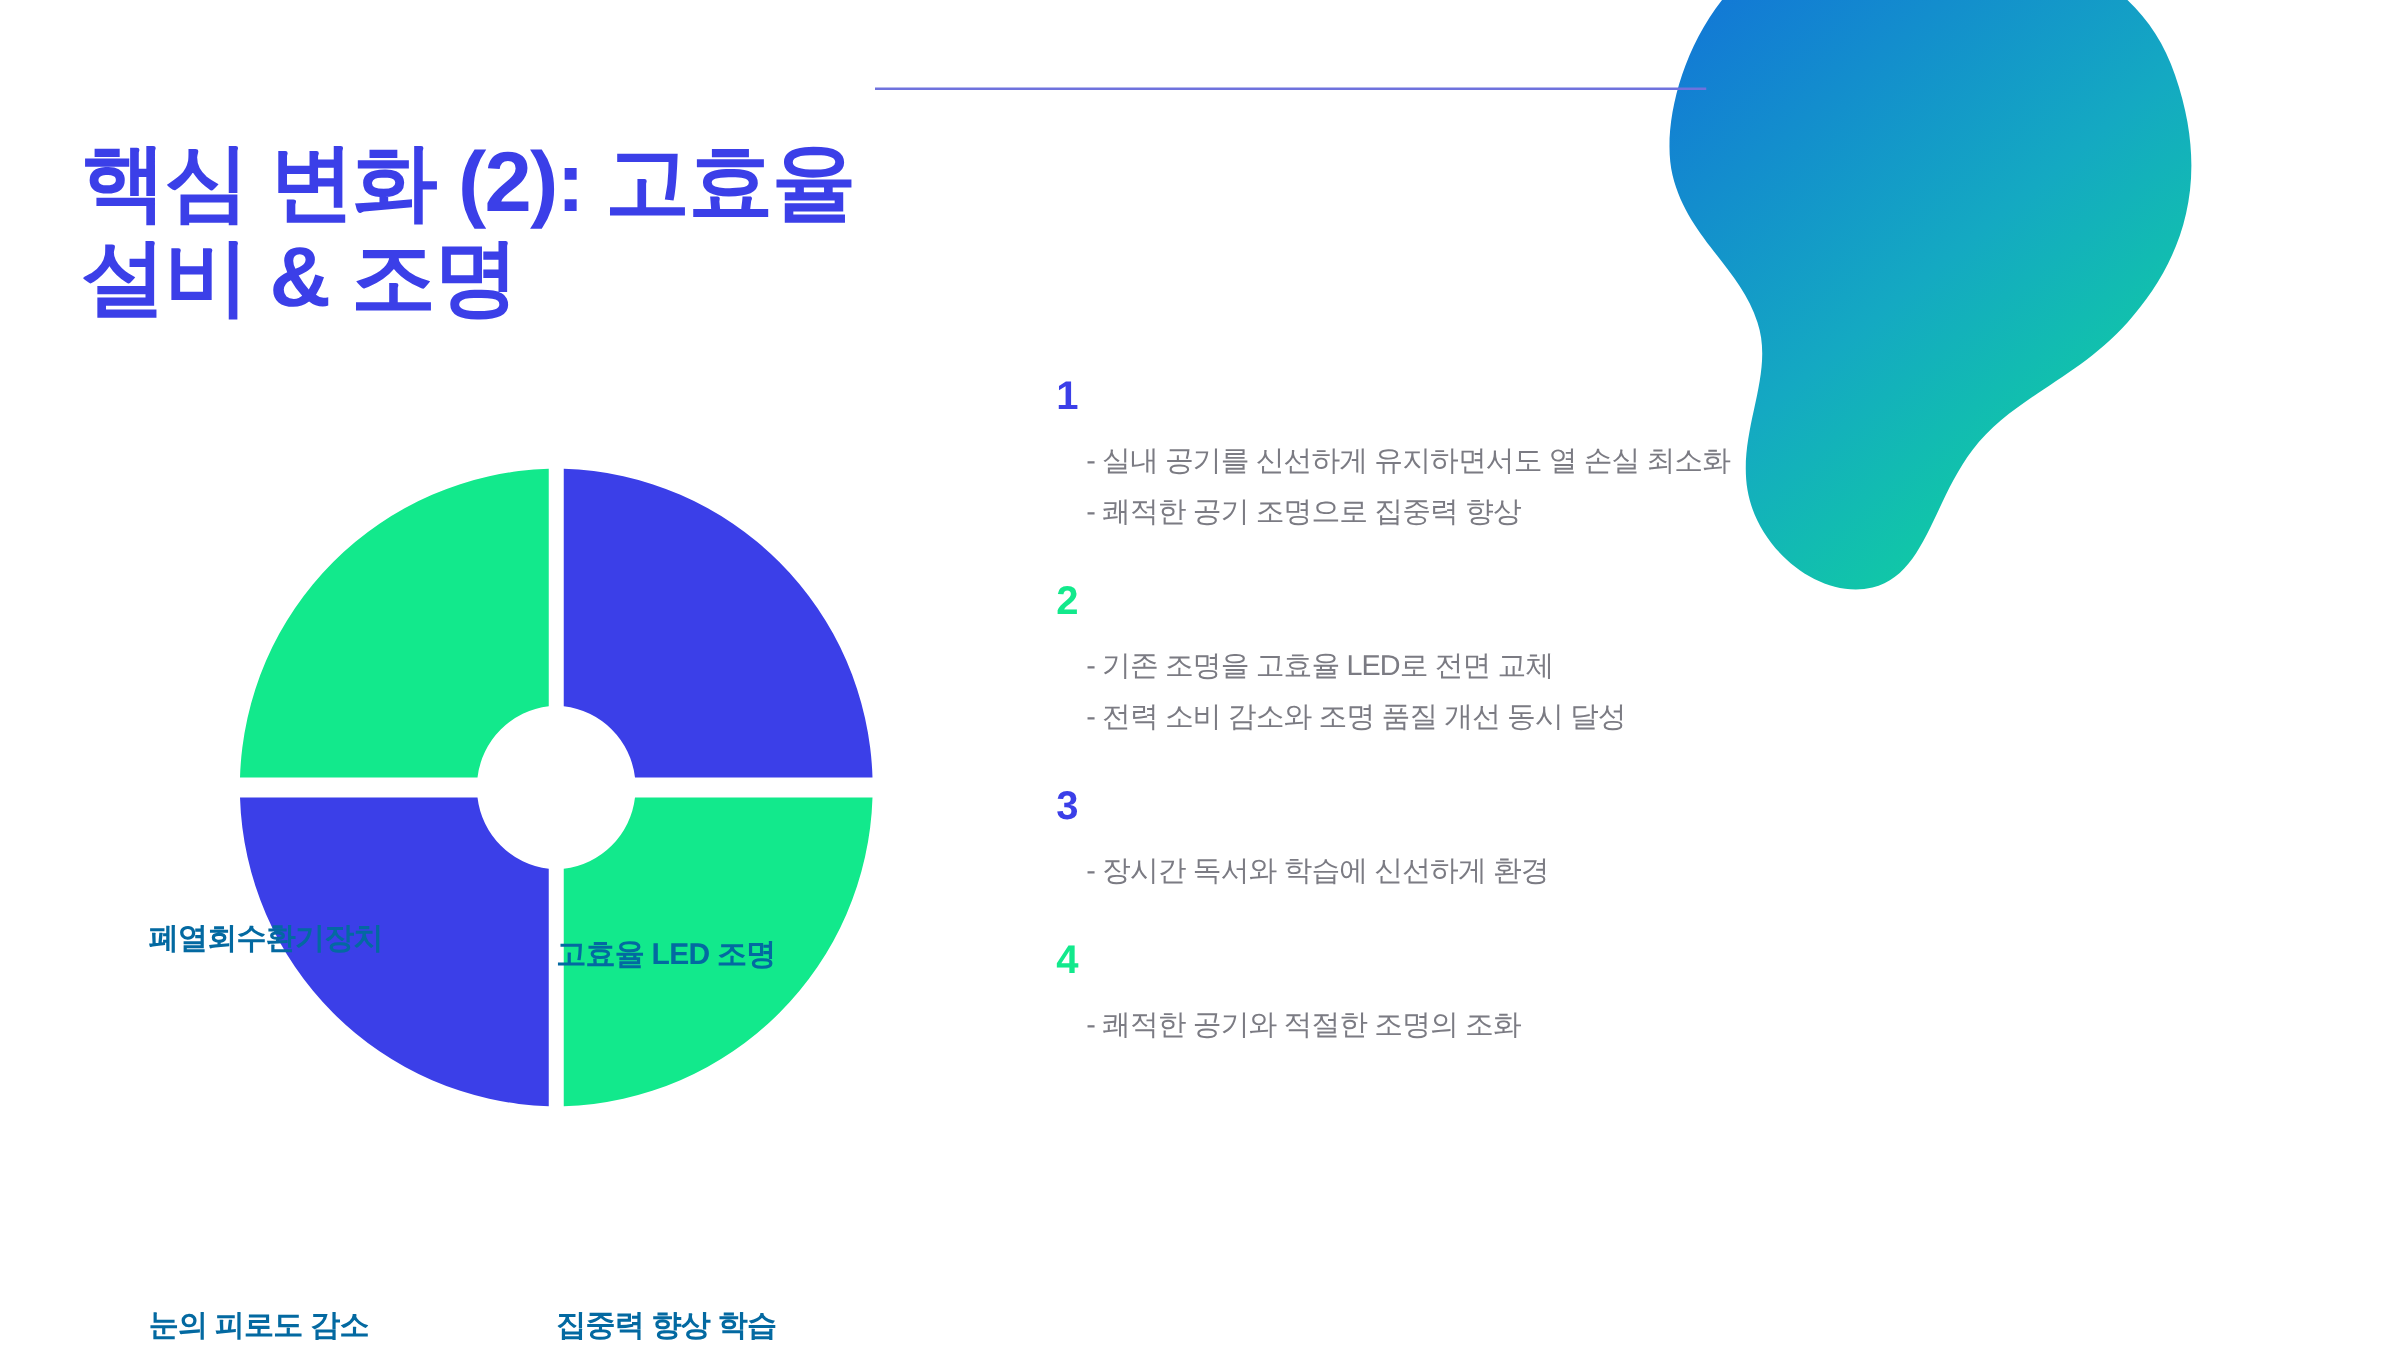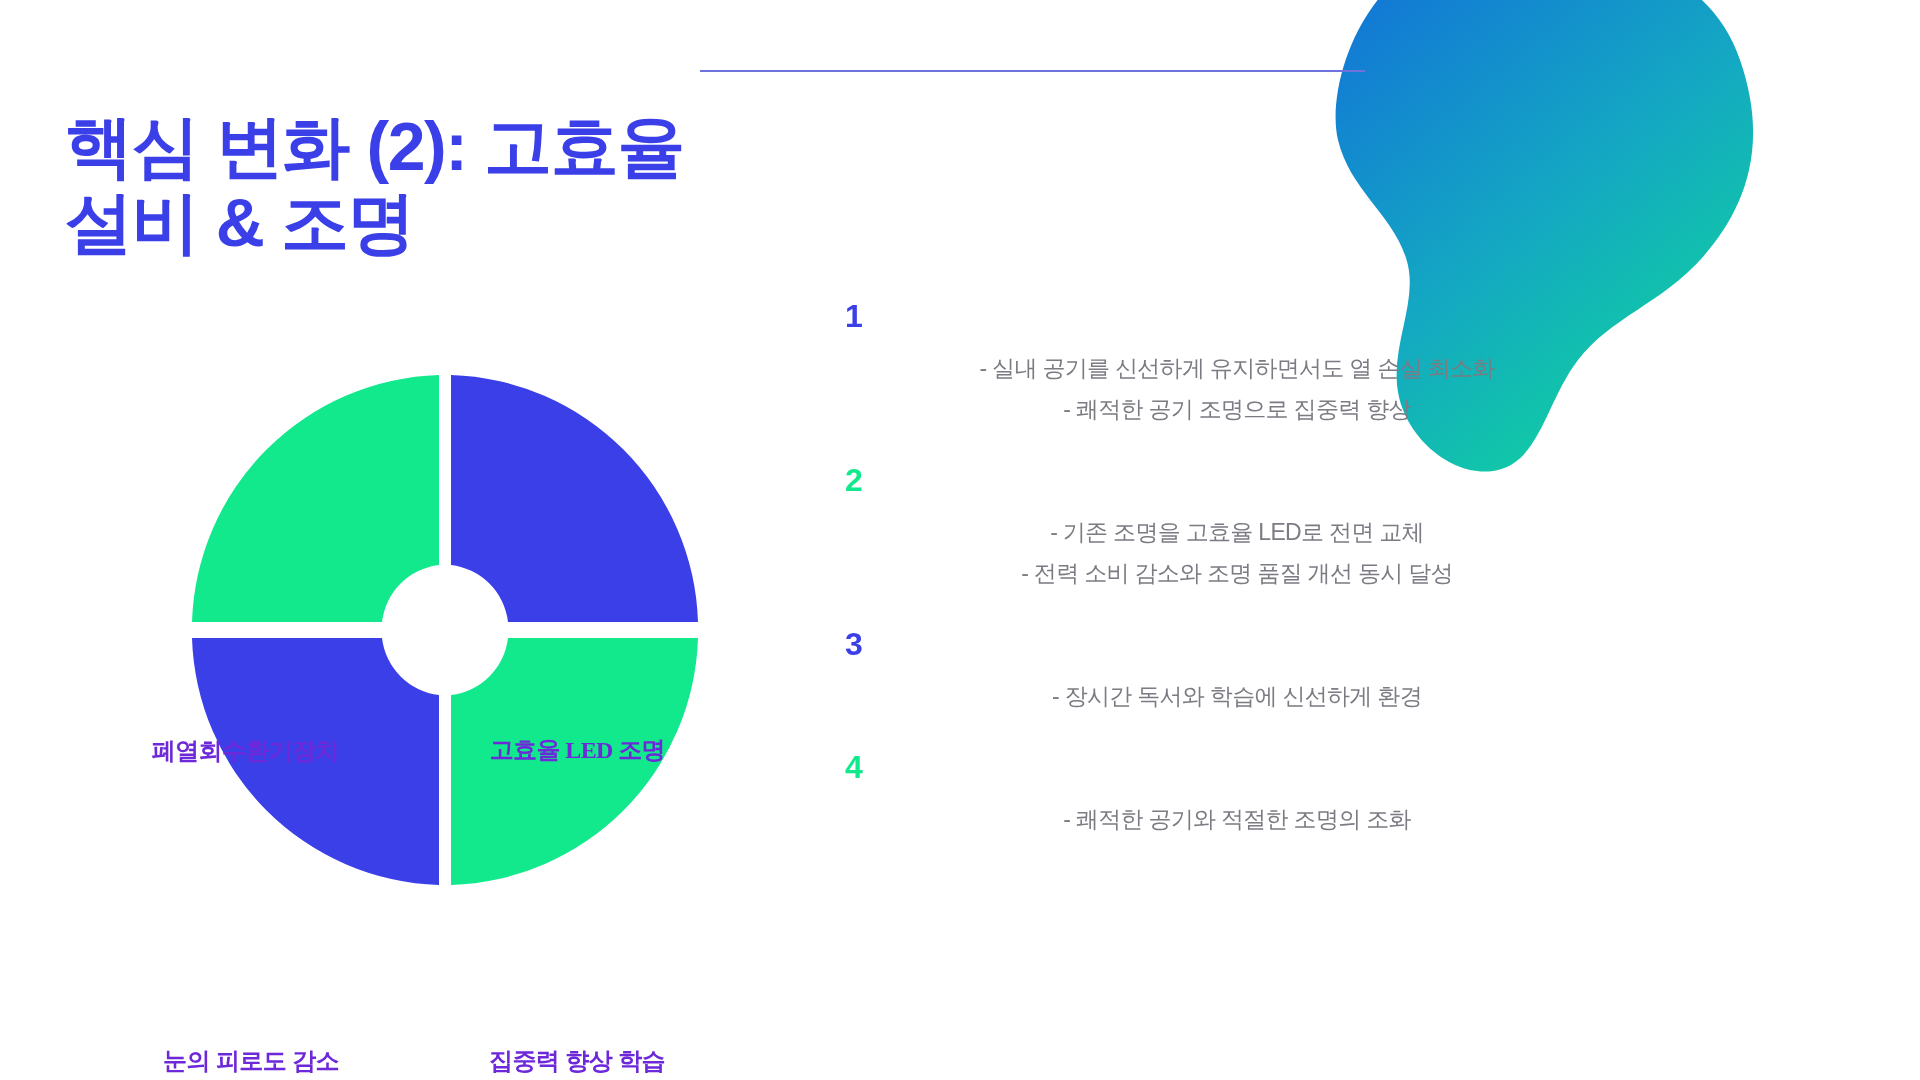--- a/index.html
+++ b/index.html
@@ -53,31 +53,31 @@
   #donut-wrap {
     position: absolute;
     left: 95px;
     top: 280px;
     width: 700px;
     height: 700px;
   }
   #donut-svg { display: block; }
   .donut-label {
     position: absolute;
-    text-align: right;
-    color: #6d28d9;
+    text-align: left;
+    color: #0369a1;
     font-size: 24px;
     font-weight: 600;
     line-height: 1.3;
     letter-spacing: -0.6px;
     white-space: pre-line;
     width: 220px;
   }
   #donut-label-0 { left:  24px; top: 455px; }  
-  #donut-label-1 { left: 350px; top: 455px; font-family: Liberation Serif, serif; }  
+  #donut-label-1 { left: 350px; top: 468px; }  
   #donut-label-2 { left:  24px; top: 765px; }  
   #donut-label-3 { left: 350px; top: 765px; }  
 
   
   #points-list {
     position: absolute;
     left: 845px;
     top: 300px;
     width: 760px;
   }
@@ -85,21 +85,21 @@
   .point-block:last-child { margin-bottom: 0; }
   .point-number {
     font-size: 32px;
     font-weight: 700;
     line-height: 1;
     margin-bottom: 16px;
     letter-spacing: -0.5px;
   }
   .point-number.accent-blue  { color: #3b3fe8; }
   .point-number.accent-green { color: #12e98c; }
-  .point-lines { padding-left: 24px; text-align: center; }
+  .point-lines { padding-left: 24px; }
   .point-line {
     font-size: 23px;
     color: #7b7b83;
     line-height: 1.78;
     letter-spacing: -0.7px;
     white-space: nowrap;
   }
 </style>
 </head>
 <body>

